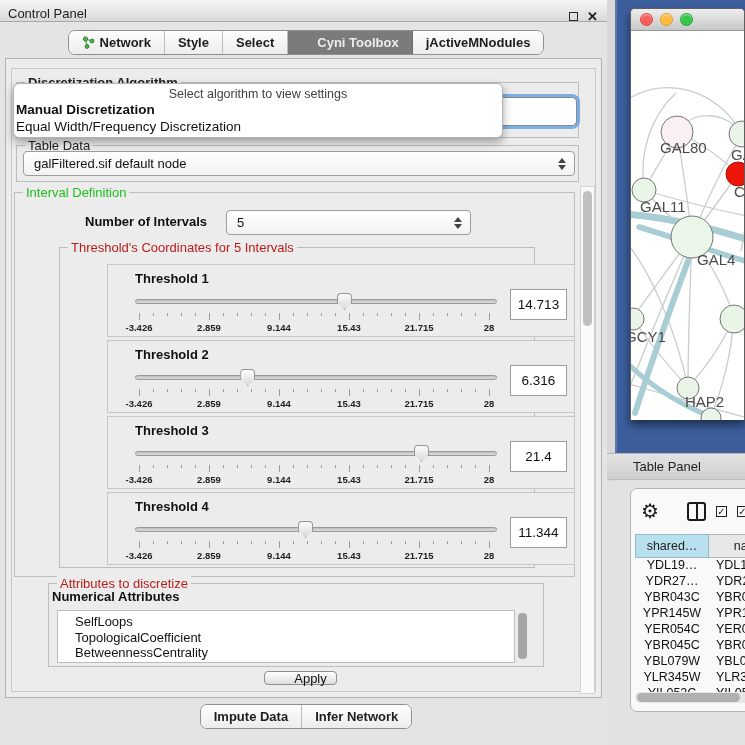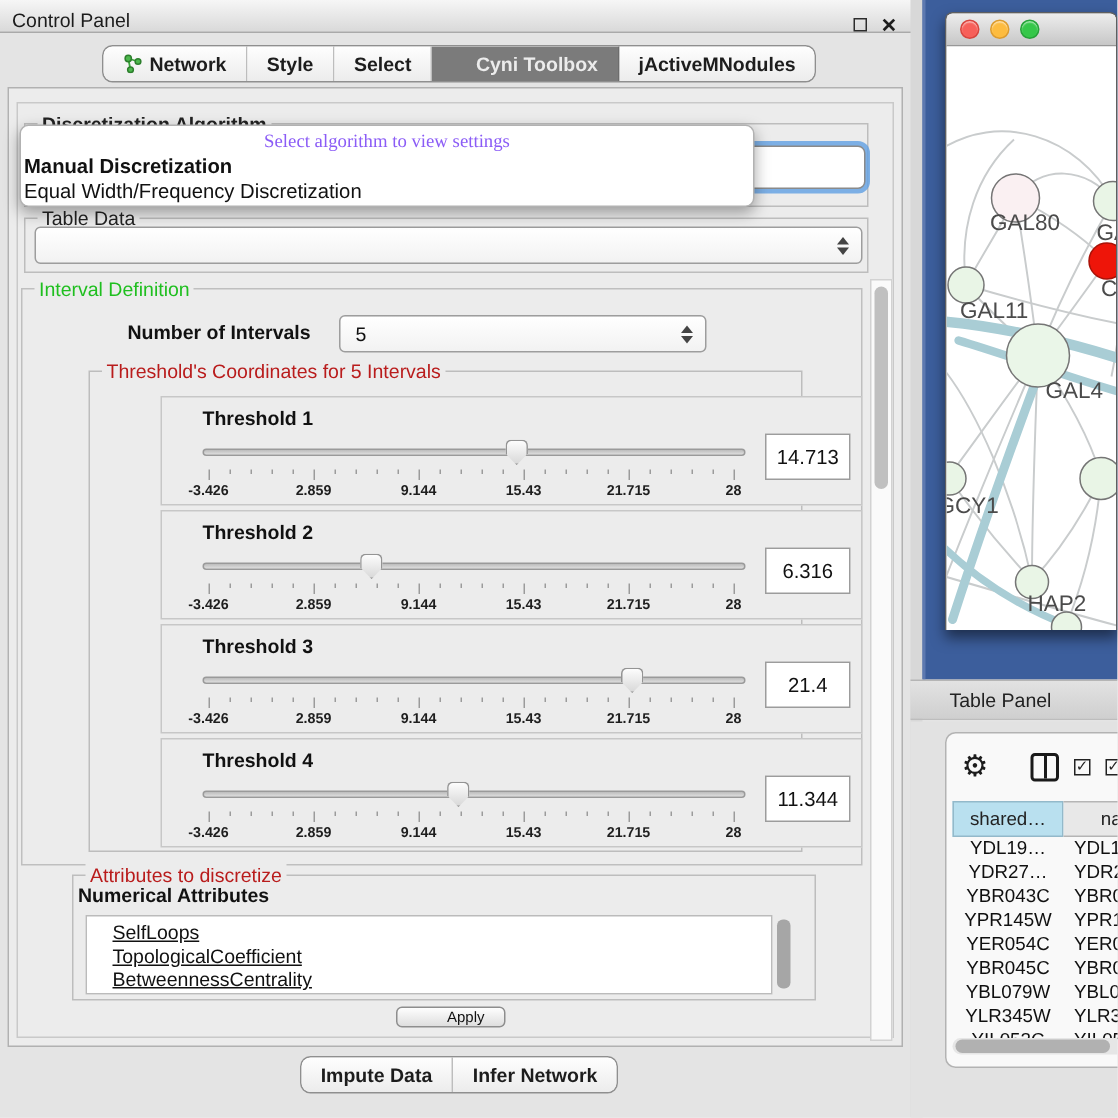--- a/index.html
+++ b/index.html
@@ -32,21 +32,21 @@
   .lab-blue { color:#b91c1c; }
   .lab-dark { color:#222; }
 
   #algo-box { left:16px; top:82px; width:563px; height:56px; }
   #algo-label { font-weight:bold; color:#222; }
   #algo-combo { left:497px; top:97px; width:80px; height:29px; background:#fff; border:1px solid #8a8a8a; border-radius:5px;
     box-shadow:0 0 0 3px rgba(96,160,228,0.8); }
 
   #algo-popup { left:13px; top:83px; width:490px; height:55px; background:#fff; border:1px solid #b2b2b2;
     border-radius:6px; box-shadow:0 4px 10px rgba(0,0,0,0.35); z-index:30; padding-top:3px; }
-  #popup-placeholder { text-align:center; color:#8b5cf6; font-size:12.5px;font-family:Liberation Serif, serif; }
+  #popup-placeholder { text-align:center; color:#404040; font-size:12.5px; }
   .popup-opt { font-size:13.5px; color:#111; padding:1px 2px 0 2px; line-height:16px; }
   .popup-opt.bold { font-weight:bold; }
 
   #tabledata-box { left:16px; top:145px; width:563px; height:37px; }
   .combo { position:absolute; background:linear-gradient(#ffffff,#f2f2f2); border:1px solid #9d9d9d; border-radius:4px;
     font-size:13px; color:#111; display:flex; align-items:center; padding-left:10px; }
   .spinner { position:absolute; right:8px; top:50%; transform:translateY(-50%); display:flex; flex-direction:column; gap:2px; }
   .spin-up { width:0; height:0; border-left:4px solid transparent; border-right:4px solid transparent; border-bottom:5px solid #444; }
   .spin-dn { width:0; height:0; border-left:4px solid transparent; border-right:4px solid transparent; border-top:5px solid #444; }
 
@@ -70,26 +70,26 @@
   .ticks { position:absolute; left:4px; top:22px; width:350px; height:8px; }
   .tick { position:absolute; top:0; width:1px; background:#9b9b9b; }
   .ticklabels { position:absolute; left:4px; top:31px; width:350px; height:12px; }
   .ticklab { position:absolute; transform:translateX(-50%); font-size:9.5px; font-weight:bold; color:#1e1e1e; white-space:nowrap; }
   .thr-value { position:absolute; right:7px; top:24px; width:57px; height:31px; background:#fff; border:1px solid #9c9c9c;
     font-size:13.5px; color:#111; display:flex; align-items:center; justify-content:center; }
 
   #attr-box { left:48px; top:583px; width:496px; height:84px; }
   #attr-list-label { position:absolute; left:3px; top:5px; font-size:13px; font-weight:bold; color:#111; }
   #attr-list { position:absolute; left:8px; top:26px; width:458px; height:53px; background:#fff; border:1px solid #bbb; overflow:hidden; }
-  .attr-item { font-size:13px; color:#111; padding-left:17px; line-height:15.5px;text-decoration:underline; }
+  .attr-item { font-size:13px; color:#111; padding-left:17px; line-height:15.5px; }
   #attr-vscroll { position:absolute; left:467px; top:27px; width:13px; height:51px; }
   #attr-vthumb { position:absolute; left:2px; top:2px; width:9px; height:46px; background:#a6a6a6; border-radius:4px; }
 
   #apply-btn { left:264px; top:671px; width:73px; height:14px; border:1px solid #8e8e8e; border-radius:4px;
-    background:linear-gradient(#fefefe,#dedede); font-size:10px; color:#111; display:flex; align-items:center; justify-content:center;padding-left:20px; }
+    background:linear-gradient(#fefefe,#dedede); font-size:13px; color:#111; display:flex; align-items:center; justify-content:center;padding-left:20px; }
 
   #bottom-tabbar { left:0; top:702px; width:612px; height:28px; display:flex; justify-content:center; padding-top:2px; }
 
   
   #right-strip { left:607px; top:0; width:8px; height:745px; background:#d8d8d8; }
   #net-frame { left:615px; top:0; width:130px; height:453px; background:#3c5e9c; border-left:2px solid #5d79b0; }
   #net-window { left:630px; top:8px; width:115px; height:412px; background:#fff; border:1px solid #5f5f5f; border-bottom:none;
     border-radius:5px 5px 0 0; box-shadow:0 5px 9px rgba(0,0,0,0.5); overflow:hidden; }
   #net-titlebar { width:100%; height:22px; background:linear-gradient(#ededed,#c7c7c7); border-bottom:1px solid #989898;
     display:flex; align-items:center; gap:7px; padding-left:9px; }
@@ -170,20 +170,21 @@
   <div id="popup-placeholder">Select algorithm to view settings</div>
   <div id="popup-options">
       <div class="popup-opt bold">Manual Discretization</div>
       <div class="popup-opt">Equal Width/Frequency Discretization</div>
     </div>
 </div>
 
 <div class="titled-box" id="tabledata-box">
   <div class="titled-label lab-dark">Table Data</div>
   <div class="combo" style="left:6px; top:5px; width:552px; height:25px;">
+    <span>galFiltered.sif default node</span>
     <span class="spinner">
         <span class="spin-up"></span>
         <span class="spin-dn"></span>
       </span>
   </div>
 </div>
 
 <div class="abs" id="main-vscroll">
   <div id="main-vthumb"></div>
 </div>

